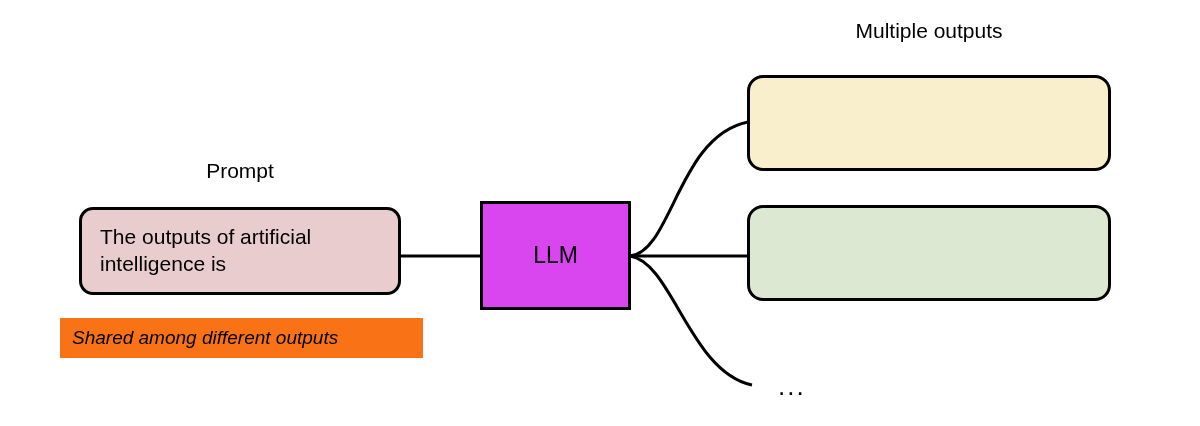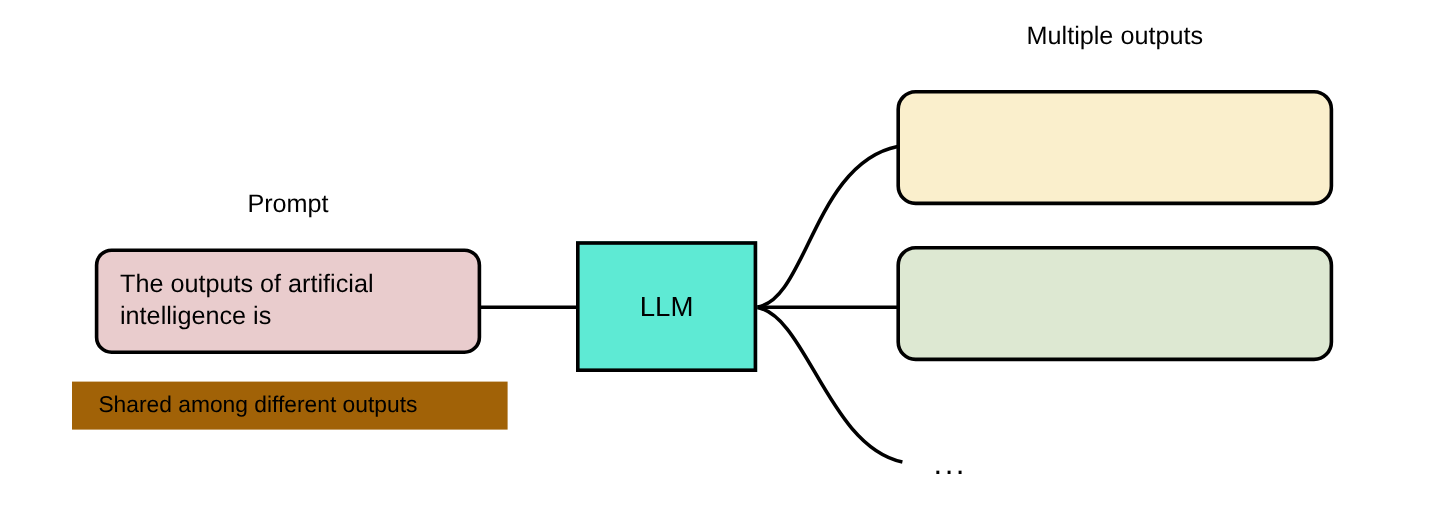--- a/index.html
+++ b/index.html
@@ -69,21 +69,21 @@
   #prompt-box .node-label {
     font-size: 21px;
   }
 
   
   #llm-box {
     left: 480px;
     top: 201px;
     width: 151px;
     height: 109px;
-    background: #5eead4;
+    background: #d946ef;
     border-radius: 0;
     justify-content: center;
     align-items: center;
   }
   #llm-box .node-label {
     font-size: 23px;
   }
 
   
   .output-box {
@@ -127,26 +127,27 @@
   }
 
   
   #shared-note {
     position: absolute;
     z-index: 3;
     left: 60px;
     top: 318px;
     width: 363px;
     height: 40px;
-    background: #a16207;
+    background: #f97316;
     display: flex;
     align-items: center;
-    padding-left: 22px;
+    padding-left: 12px;
     box-sizing: border-box;
     font-size: 19px;
+    font-style: italic;
     white-space: nowrap;
   }
 
   
   #ellipsis {
     position: absolute;
     z-index: 3;
     left: 778px;
     top: 373px;
     font-size: 26px;

